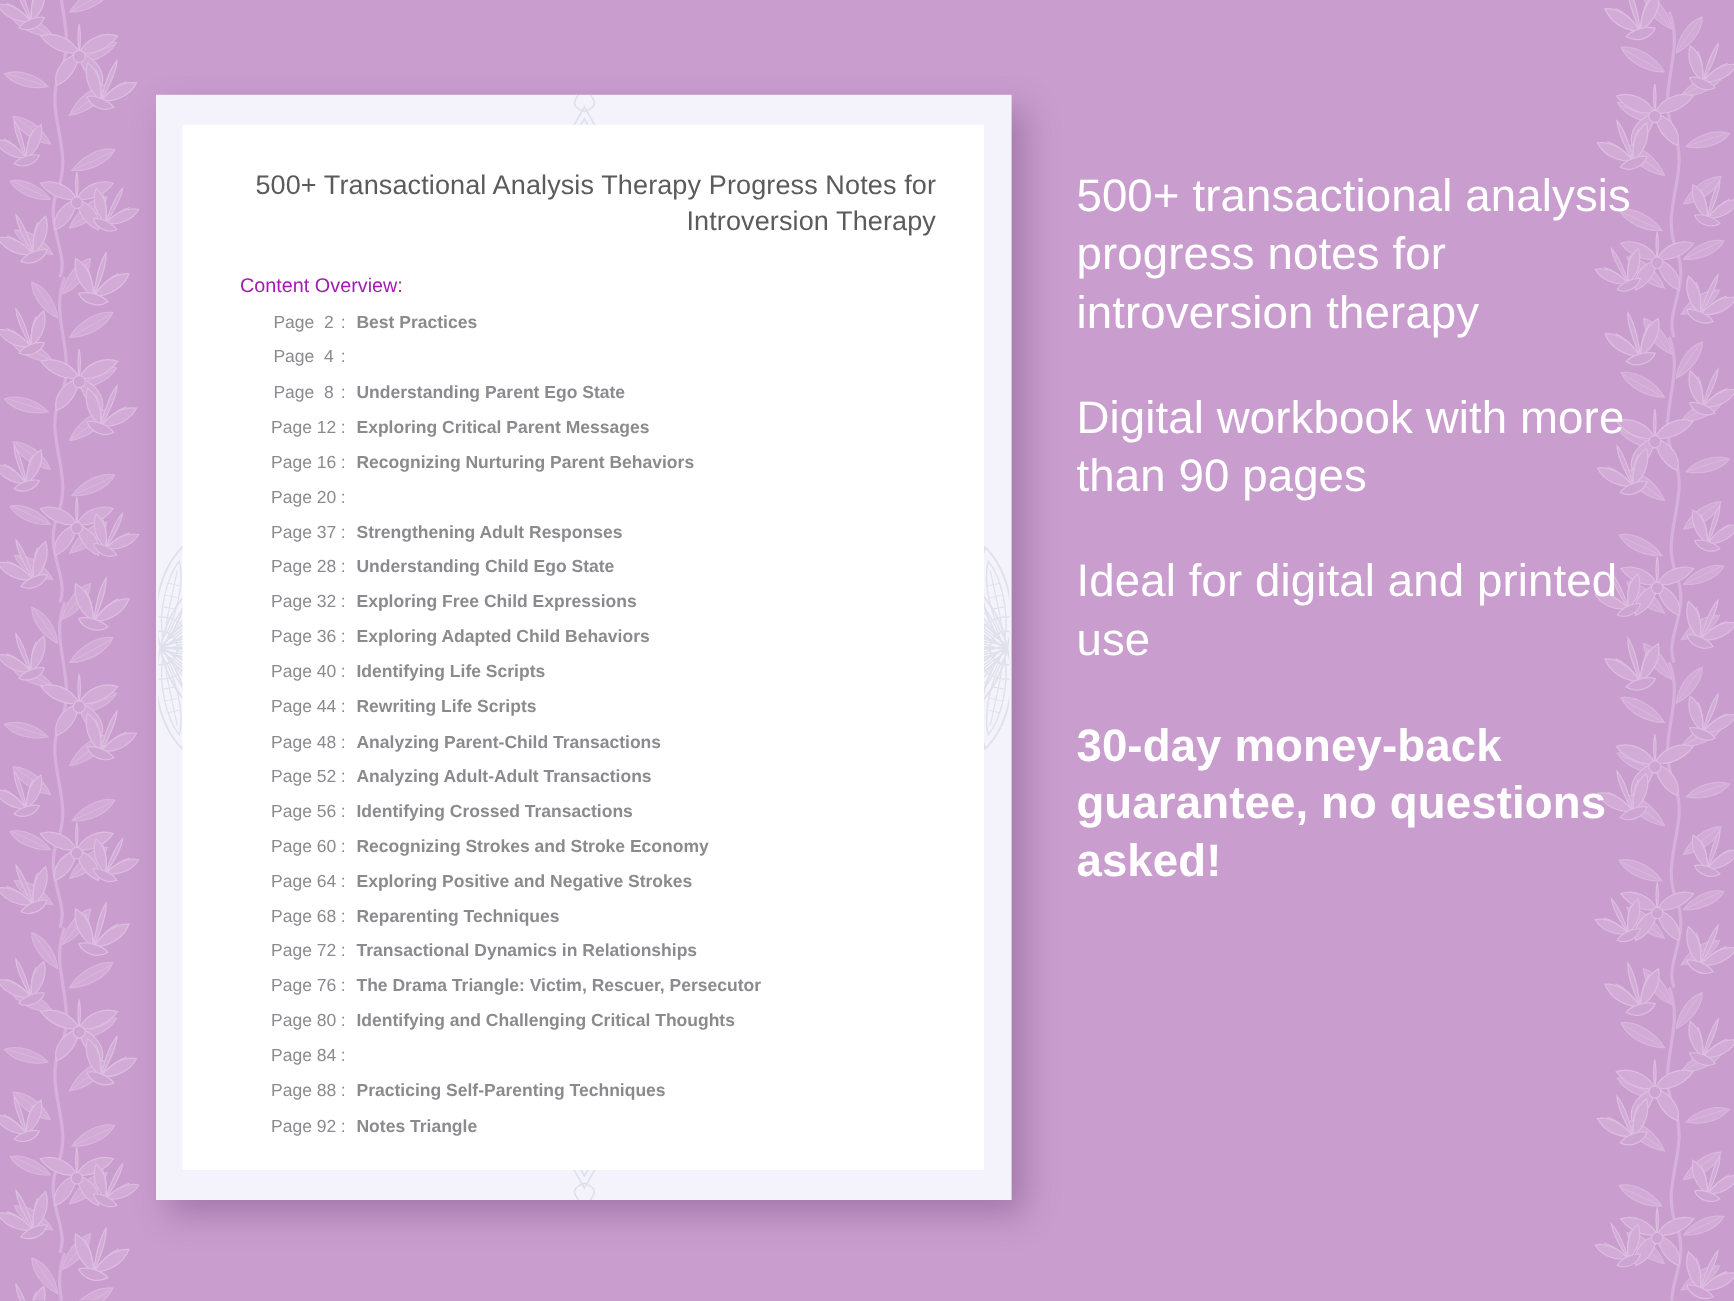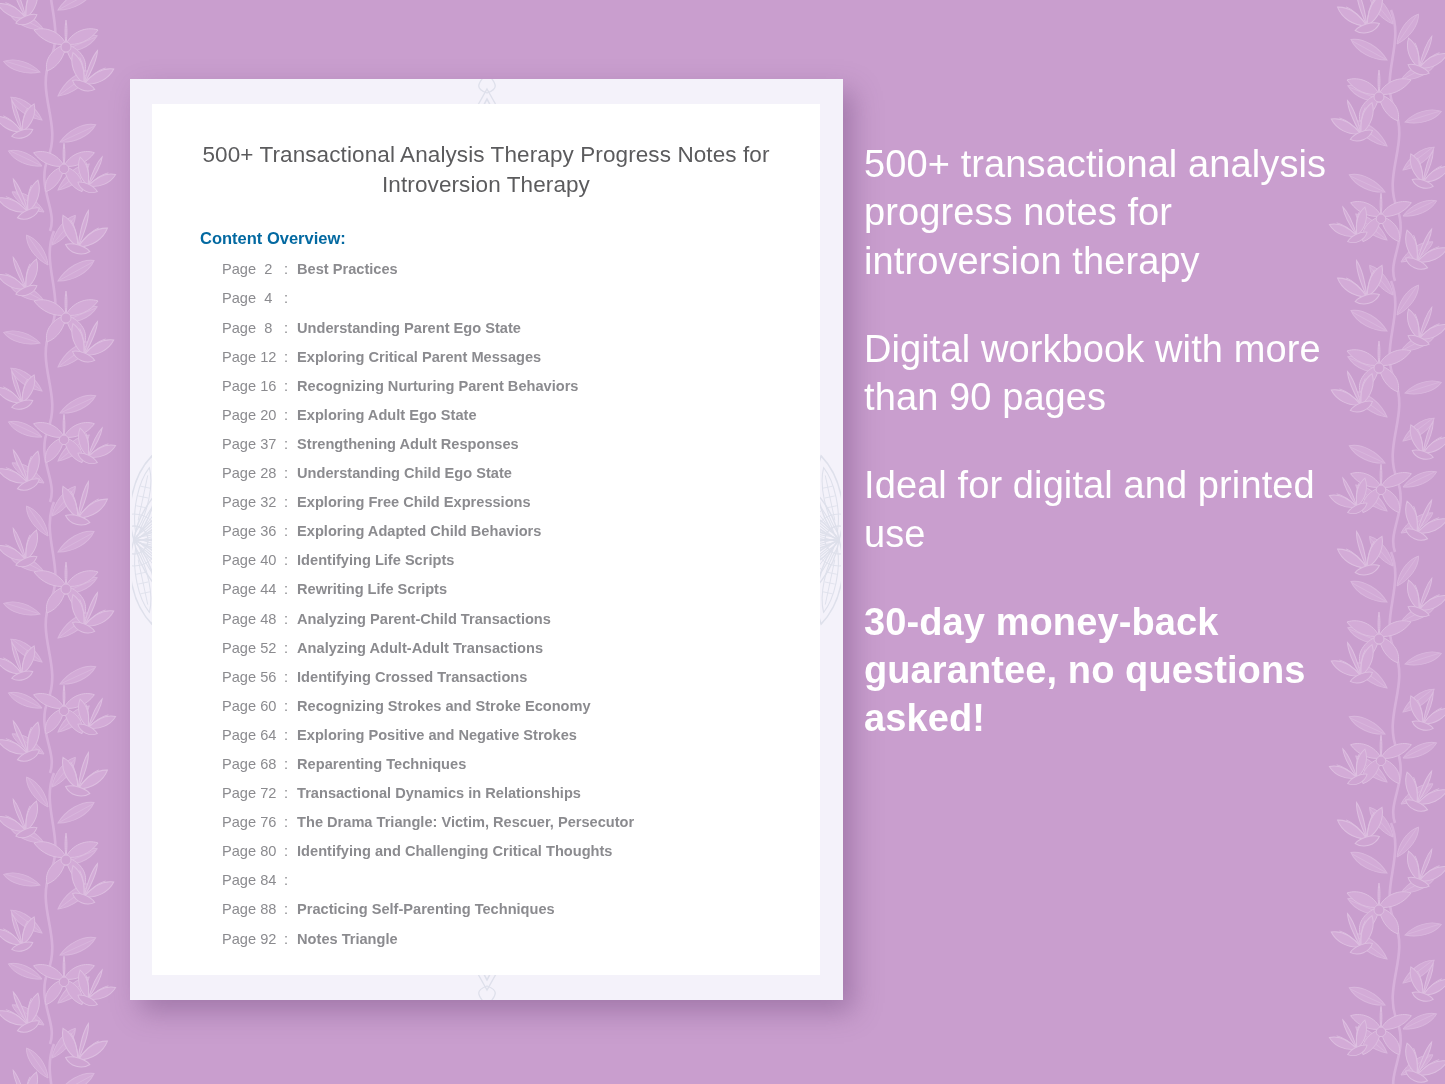--- a/index.html
+++ b/index.html
@@ -40,57 +40,57 @@
 
   .card-inner {
     position:absolute; left:22px; top:25px;
     width:668px; height:871px;
     background:#ffffff;
     z-index:2;
   }
 
   .doc-title {
     margin:36px 40px 0 40px;
-    text-align:center;
+    text-align:right;
     font-size:22.5px;
     font-weight:400;
     line-height:1.32;
     color:#5b5b5d;
     letter-spacing:.1px;
   }
 
   .overview-label {
     margin:30px 0 0 48px;
     font-size:16.5px;
-    color:#0369a1;
-    font-weight:700;
+    color:#a21caf;
+    font-weight:400;
   }
 
   .toc { margin:14px 0 0 70px; }
   .toc-row {
     display:flex;
     align-items:baseline;
     font-size:14.6px;
     color:#8b8b8f;
     line-height:1;
     height:29.1px;
   }
   .toc-page {
     width:62px;
-    text-align:left;
+    text-align:center;
     white-space:pre;
     flex:0 0 auto;
   }
   .toc-colon { flex:0 0 auto; }
   .toc-title { margin-left:9px; flex:1 1 auto;font-weight:bold; }
 
   
   .features {
     position:absolute;
-    left:864px; top:140px;
+    left:897px; top:140px;
     width:470px;
   }
   .feature {
     color:#ffffff;
     font-size:38px;
     font-weight:300;
     line-height:1.27;
     margin-bottom:40px;
     letter-spacing:.1px;
   }
@@ -232,21 +232,20 @@
           <span class="toc-title">Exploring Critical Parent Messages</span>
         </div>
         <div class="toc-row">
           <span class="toc-page">Page 16</span>
           <span class="toc-colon">:</span>
           <span class="toc-title">Recognizing Nurturing Parent Behaviors</span>
         </div>
         <div class="toc-row">
           <span class="toc-page">Page 20</span>
           <span class="toc-colon">:</span>
-          <span class="toc-title">Exploring Adult Ego State</span>
         </div>
         <div class="toc-row">
           <span class="toc-page">Page 37</span>
           <span class="toc-colon">:</span>
           <span class="toc-title">Strengthening Adult Responses</span>
         </div>
         <div class="toc-row">
           <span class="toc-page">Page 28</span>
           <span class="toc-colon">:</span>
           <span class="toc-title">Understanding Child Ego State</span>

